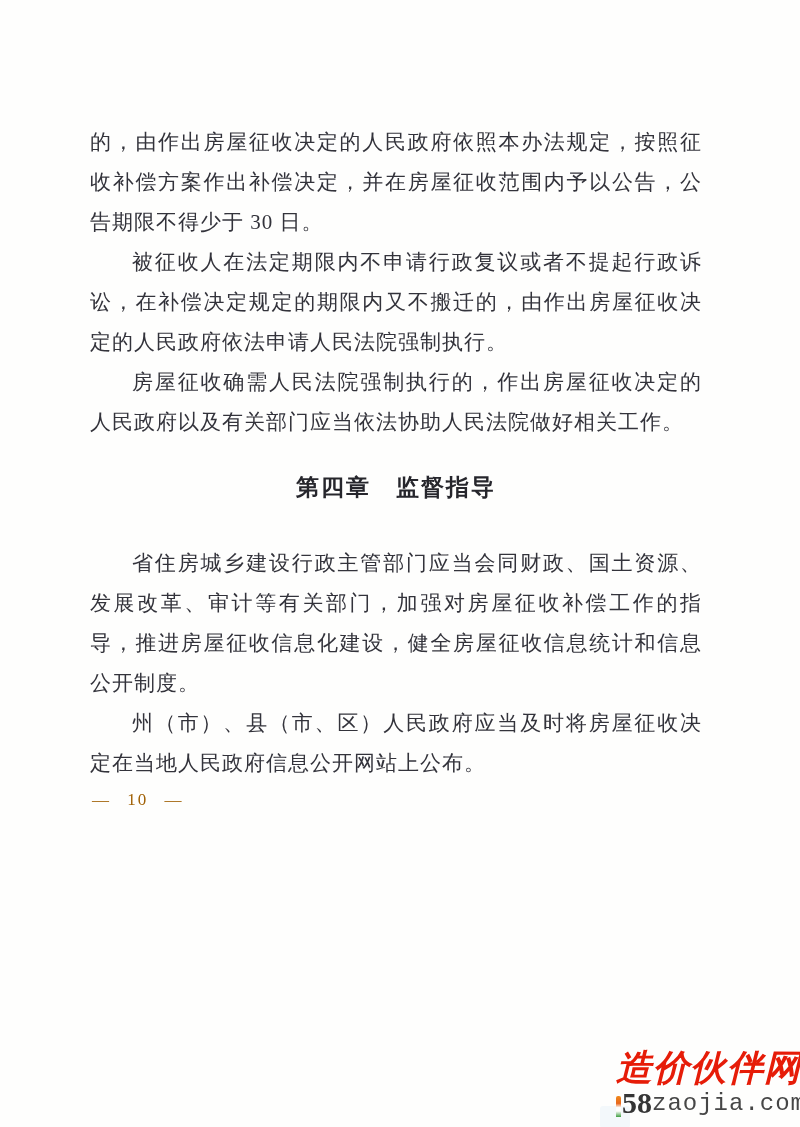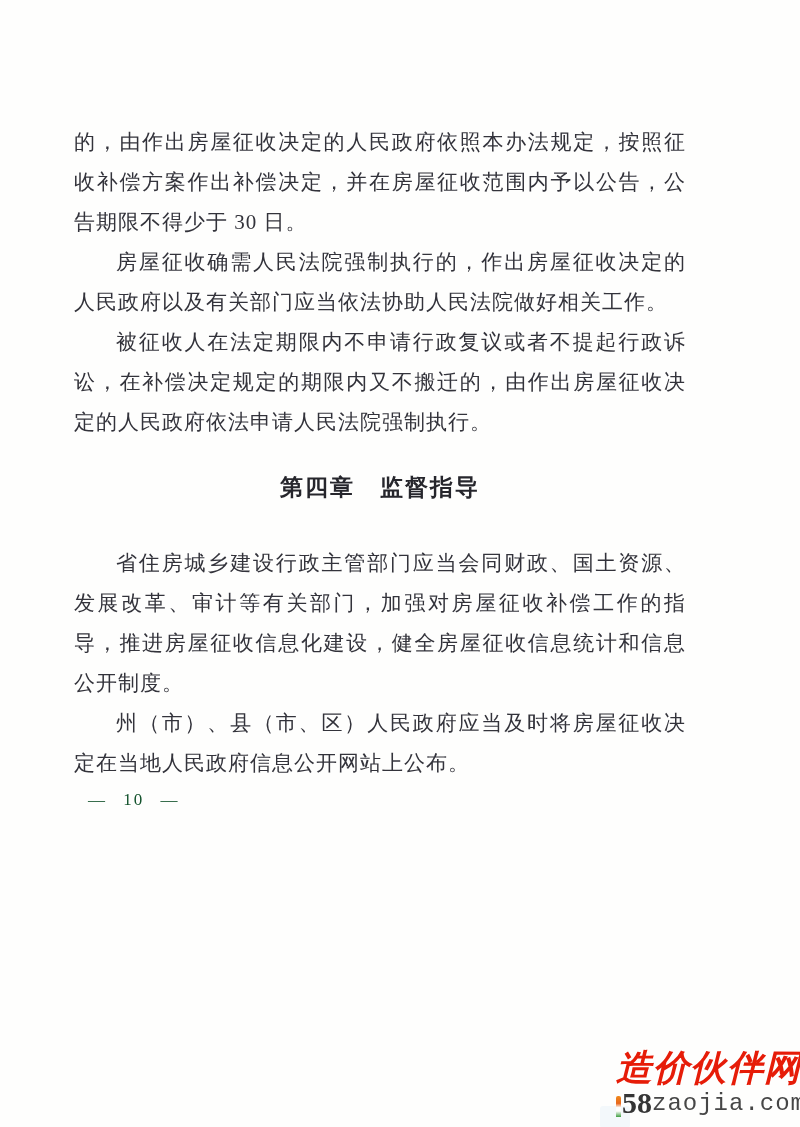--- a/index.html
+++ b/index.html
@@ -10,21 +10,21 @@
     position: relative;
     font-family: "Liberation Serif", "DejaVu Serif", serif;
   }
   .page {
     position: absolute; inset: 0;
     background: #fefefd;
     overflow: hidden;
   }
   .content {
     position: absolute;
-    left: 74px; top: 122px;
+    left: 90px; top: 122px;
     width: 612px;
     color: #33333b;
   }
   .para {
     margin: 0;
     font-size: 21px;
     line-height: 40px;
     letter-spacing: 1px;
     text-align: justify;
     text-align-last: left;
@@ -43,26 +43,26 @@
     font-family: "Liberation Sans", "DejaVu Sans", sans-serif;
     font-size: 23px;
     font-weight: bold;
     line-height: 40px;
     letter-spacing: 2px;
     text-align: center;
     color: #26262c;
   }
   .page-number {
     margin-top: 3px;
-    margin-left: 14px;
+    margin-left: 2px;
     font-size: 17px;
     line-height: 28px;
     letter-spacing: 2px;
     word-spacing: 10px;
-    color: #14532d;
+    color: #a16207;
   }
   .watermark {
     position: absolute;
     left: 616px; top: 1048px;
     width: 200px;
   }
   .wm-box {
     position: absolute;
     left: -16px; top: 58px;
     width: 30px; height: 22px;
@@ -111,23 +111,23 @@
 </style>
 </head>
 <body>
 
 <div class="page">
 
   <main class="content">
 
     <p class="para no-indent"><span>的，由作出房屋征收决定的人民政府依照本办法规定，按照征收补偿方案作出补偿决定，并在房屋征收范围内予以公告，公告期限不得少于 30 日。</span></p>
 
+    <p class="para"><span>被征收人在法定期限内不申请行政复议或者不提起行政诉讼，在补偿决定规定的期限内又不搬迁的，由作出房屋征收决定的人民政府依法申请人民法院强制执行。</span></p>
+
     <p class="para"><span>房屋征收确需人民法院强制执行的，作出房屋征收决定的人民政府以及有关部门应当依法协助人民法院做好相关工作。</span></p>
-
-    <p class="para"><span>被征收人在法定期限内不申请行政复议或者不提起行政诉讼，在补偿决定规定的期限内又不搬迁的，由作出房屋征收决定的人民政府依法申请人民法院强制执行。</span></p>
 
     <h2 class="chapter">第四章　监督指导</h2>
 
 
     <p class="para"><span>省住房城乡建设行政主管部门应当会同财政、国土资源、发展改革、审计等有关部门，加强对房屋征收补偿工作的指导，推进房屋征收信息化建设，健全房屋征收信息统计和信息公开制度。</span></p>
 
     <p class="para"><span>州（市）、县（市、区）人民政府应当及时将房屋征收决定在当地人民政府信息公开网站上公布。</span></p>
 
 
     <div class="page-number">— 10 —</div>

